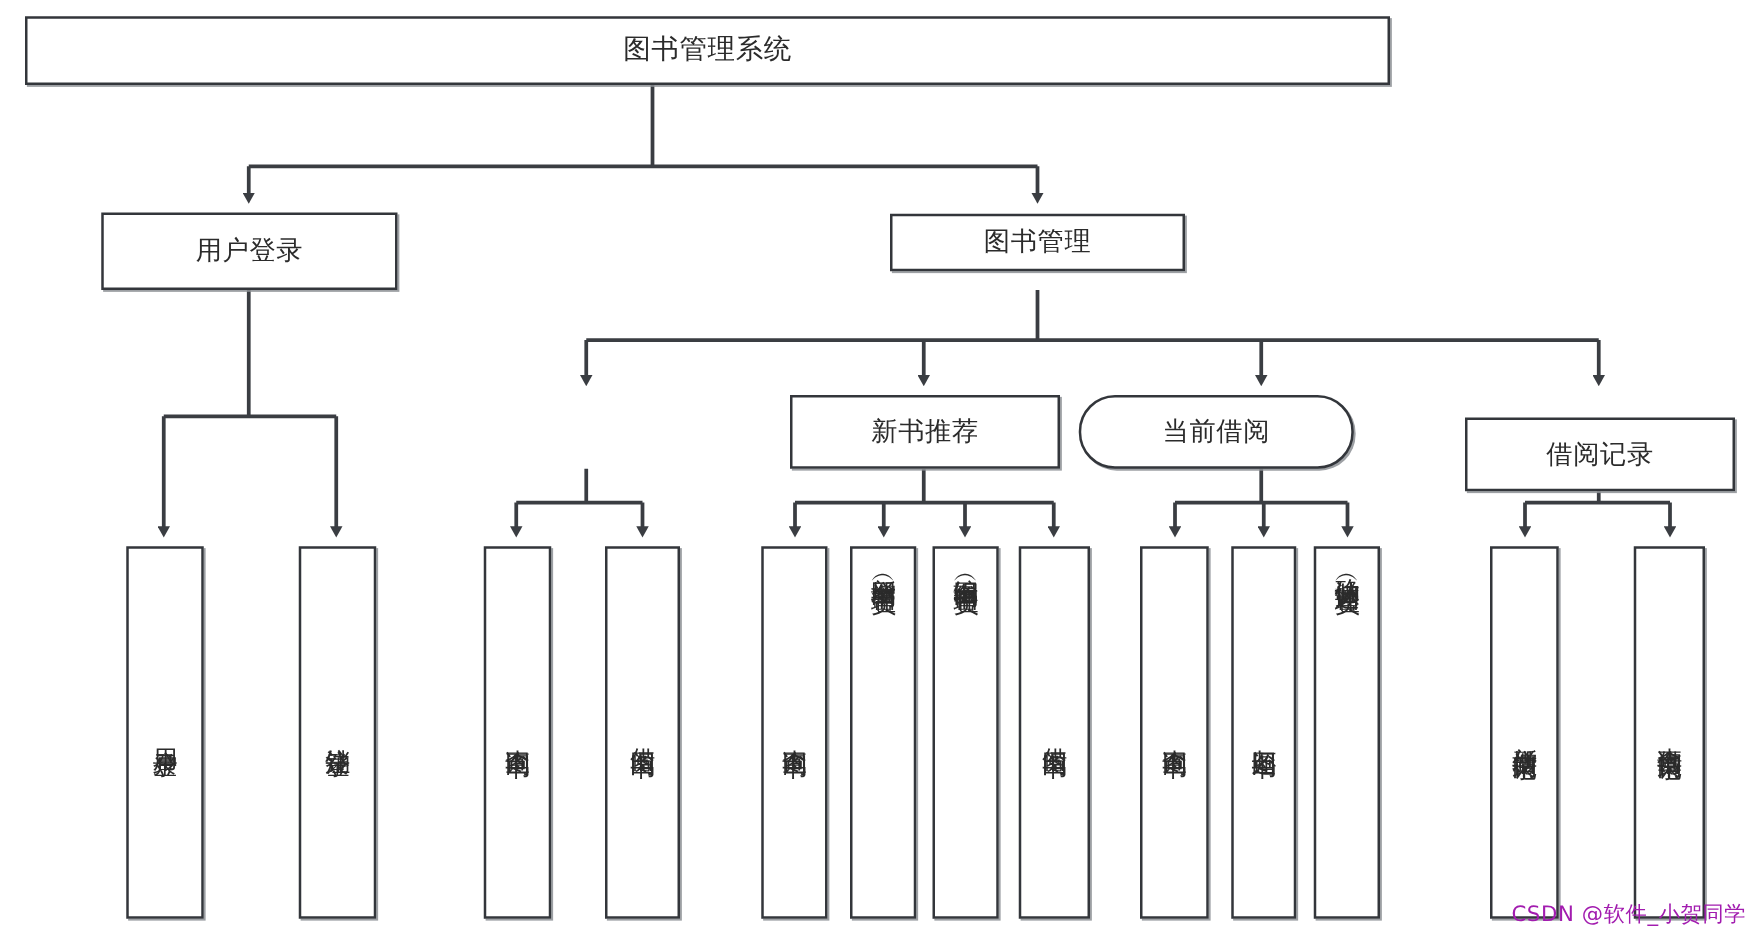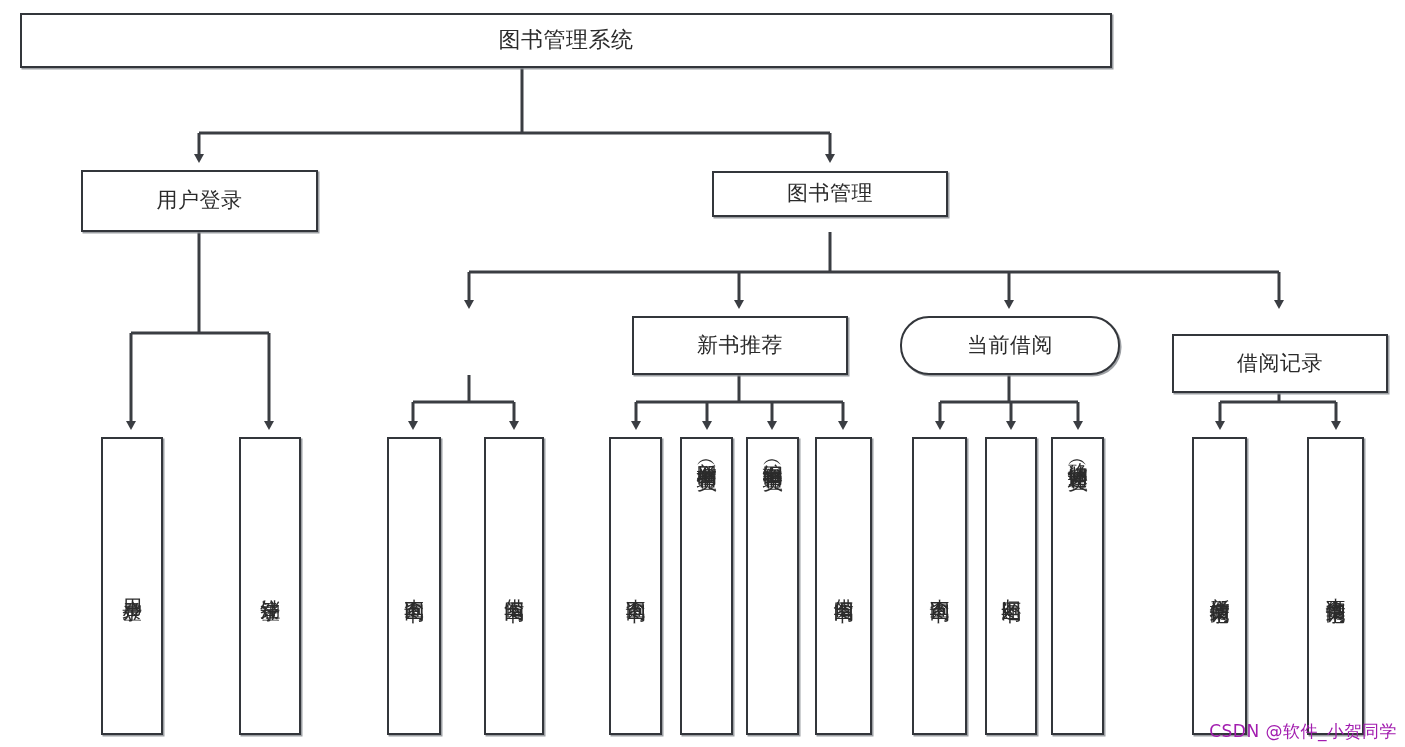--- a/index.html
+++ b/index.html
@@ -133,21 +133,21 @@
   <div class="node" style="left:81px; top:170px; width:237px; height:62px;">
     <span class="node-label-h">用户登录</span>
   </div>
   <div class="node" style="left:712px; top:171px; width:236px; height:46px;justify-content:center;">
     <span class="node-label-h">图书管理</span>
   </div>
 
   <div class="node" style="left:632px; top:316px; width:216px; height:59px;">
     <span class="node-label-h">新书推荐</span>
   </div>
-  <div class="node" style="left:900px; top:316px; width:220px; height:59px;border-radius:29px;">
+  <div class="node" style="left:863px; top:316px; width:220px; height:59px;border-radius:29px;">
     <span class="node-label-h">当前借阅</span>
   </div>
   <div class="node" style="left:1172px; top:316px; width:216px; height:59px;margin-top:18px;">
     <span class="node-label-h">借阅记录</span>
   </div>
 
   <div class="node leaf center-v" style="left:101px; top:437px; width:62px; height:298px;">
     <span class="node-label-v">用户登录</span>
   </div>
   <div class="node leaf center-v" style="left:239px; top:437px; width:62px; height:298px;">

